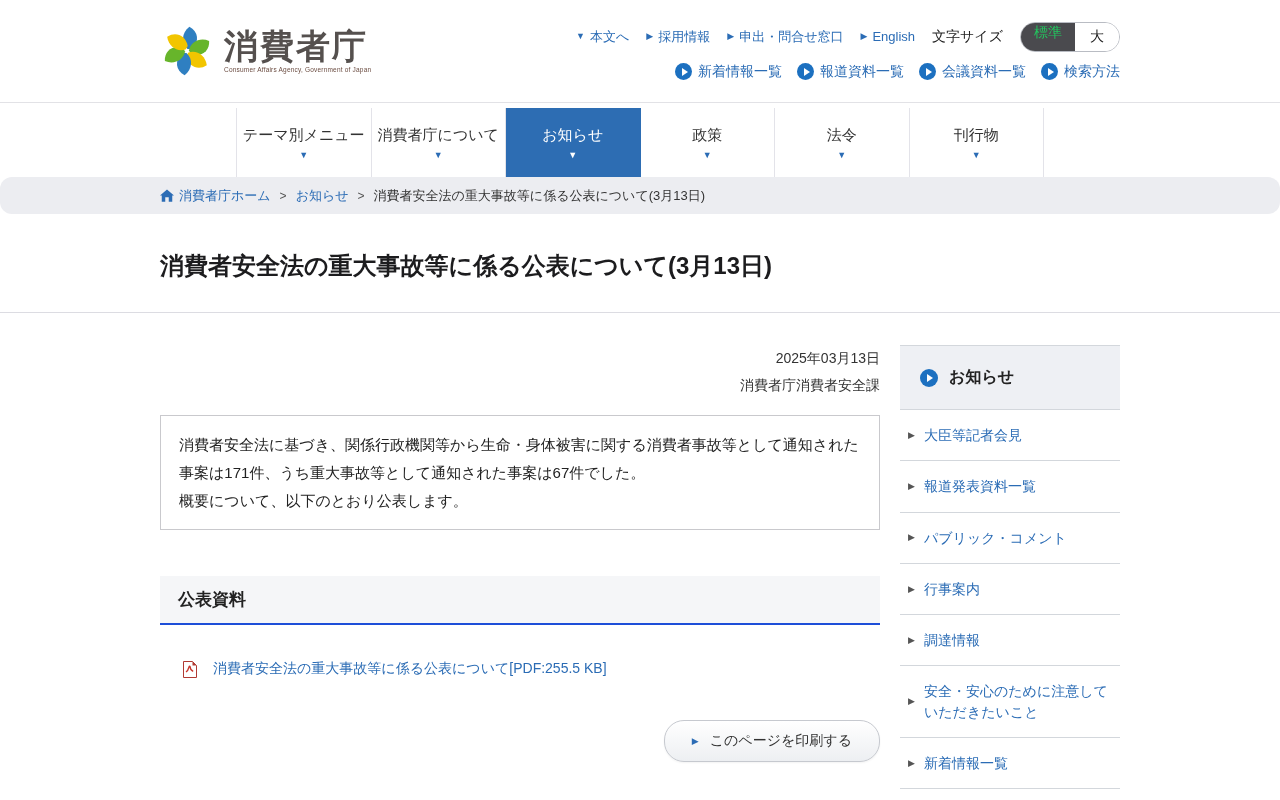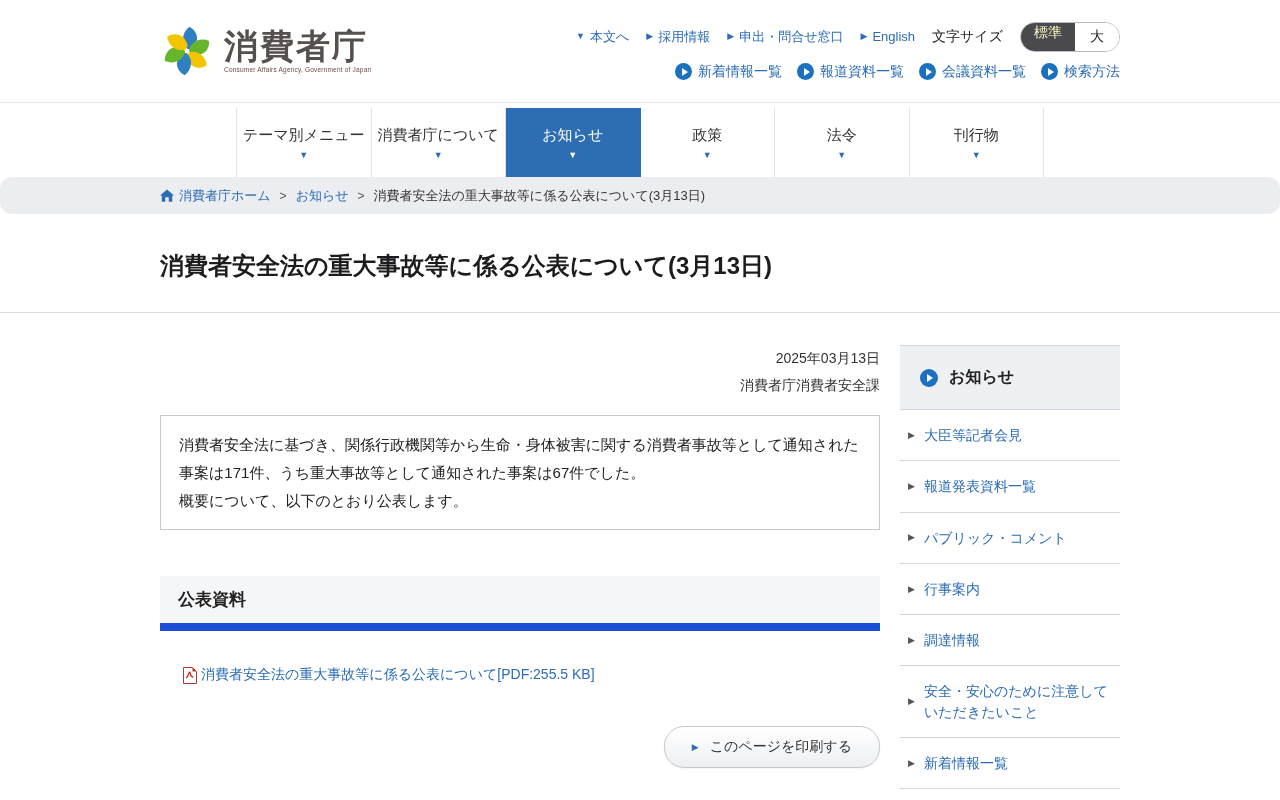--- a/index.html
+++ b/index.html
@@ -16,21 +16,21 @@
   .home-btn { display:flex; align-items:center; gap:7px; margin-left:22px; margin-top:6px;
     border:1px solid #c3c6cc; border-radius:15px; background:linear-gradient(#ffffff,#f1f2f5);
     padding:5px 18px; font-size:14px; color:#333; }
   .header-right { margin-left:auto; display:flex; flex-direction:column; align-items:flex-end; gap:11px; }
   .util-row { display:flex; align-items:center; gap:17px; font-size:13px; }
   .util-link { color:#2b6cb5; display:inline-flex; align-items:center; gap:5px; }
   .tri { font-size:9px; line-height:1; }
   .tri.blue { color:#2b6cb5; }
   .fs-label { color:#222; font-size:14px; }
   .size-pill { display:flex; border:1px solid #b9bcc3; border-radius:15px; overflow:hidden; font-size:14px; }
-  .size-std { background:#4a4a4e; color:#fef9c3; padding:1px 13px; cursor:pointer; }
+  .size-std { background:#4a4a4e; color:#22c55e; padding:1px 13px; cursor:pointer; }
   .size-large { background:#fff; color:#222; padding:5px 15px; cursor:pointer; }
   .quick-row { display:flex; align-items:center; gap:15px; font-size:14px; }
   .quick-link { color:#2b6cb5; display:inline-flex; align-items:center; gap:6px; }
   .icon-circle { width:17px; height:17px; border-radius:50%; background:#1c70c0;
     display:inline-flex; align-items:center; justify-content:center; flex:none; }
   .icon-circle::after { content:""; border-left:6px solid #fff; border-top:4px solid transparent;
     border-bottom:4px solid transparent; margin-left:2px; }
   .search-pill { display:flex; border:1px solid #b9bcc3; border-radius:16px; overflow:hidden; height:31px; background:#fff; }
   .search-pill input { border:none; outline:none; padding:0 14px; width:122px; font-size:13px;
     font-family:"Liberation Sans","DejaVu Sans",sans-serif; }
@@ -59,23 +59,23 @@
   .title-band { border-bottom:1px solid #dcdce2; }
   .title-inner { width:960px; margin:0 auto; padding:36px 0 30px; }
   .page-title { font-size:24px; font-weight:bold; color:#1c1c1e; }
 
   
   .content { width:960px; margin:0 auto; display:flex; gap:20px; padding-top:32px; }
   .main-col { width:720px; flex:none; }
   .meta { text-align:right; font-size:14px; line-height:1.9; color:#333; }
   .summary-box { border:1px solid #c9c9cd; margin-top:17px; padding:15px 18px;
     font-size:15px; line-height:1.85; color:#222; }
-  .section-head { margin-top:46px; background:#f5f6f8; border-bottom:8px solid #1d4ed8;
+  .section-head { margin-top:46px; background:#f5f6f8; border-bottom:2px solid #1d4ed8;
     padding:12px 18px; font-size:17px; font-weight:bold; color:#222; }
-  .pdf-row { margin-top:35px; display:flex; align-items:center; gap:4px; font-size:14px; padding-left:22px; }
+  .pdf-row { margin-top:35px; display:flex; align-items:center; gap:16px; font-size:14px; padding-left:22px; }
   .pdf-link { color:#2b6cb5; }
   .print-row { display:flex; justify-content:flex-end; margin-top:42px; }
   .print-btn { display:inline-flex; align-items:center; gap:11px; border:1px solid #c6c9cf;
     border-radius:20px; background:linear-gradient(#ffffff,#edeff2); padding:11px 27px;
     font-size:14px; color:#333; box-shadow:0 1px 2px rgba(0,0,0,.05); }
 
   
   .sidebar { width:220px; flex:none; }
   .side-head { background:#eef0f4; border-top:1px solid #d3d7dc; border-bottom:1px solid #d3d7dc;
     padding:21px 0 21px 20px; display:flex; align-items:center; gap:11px;

